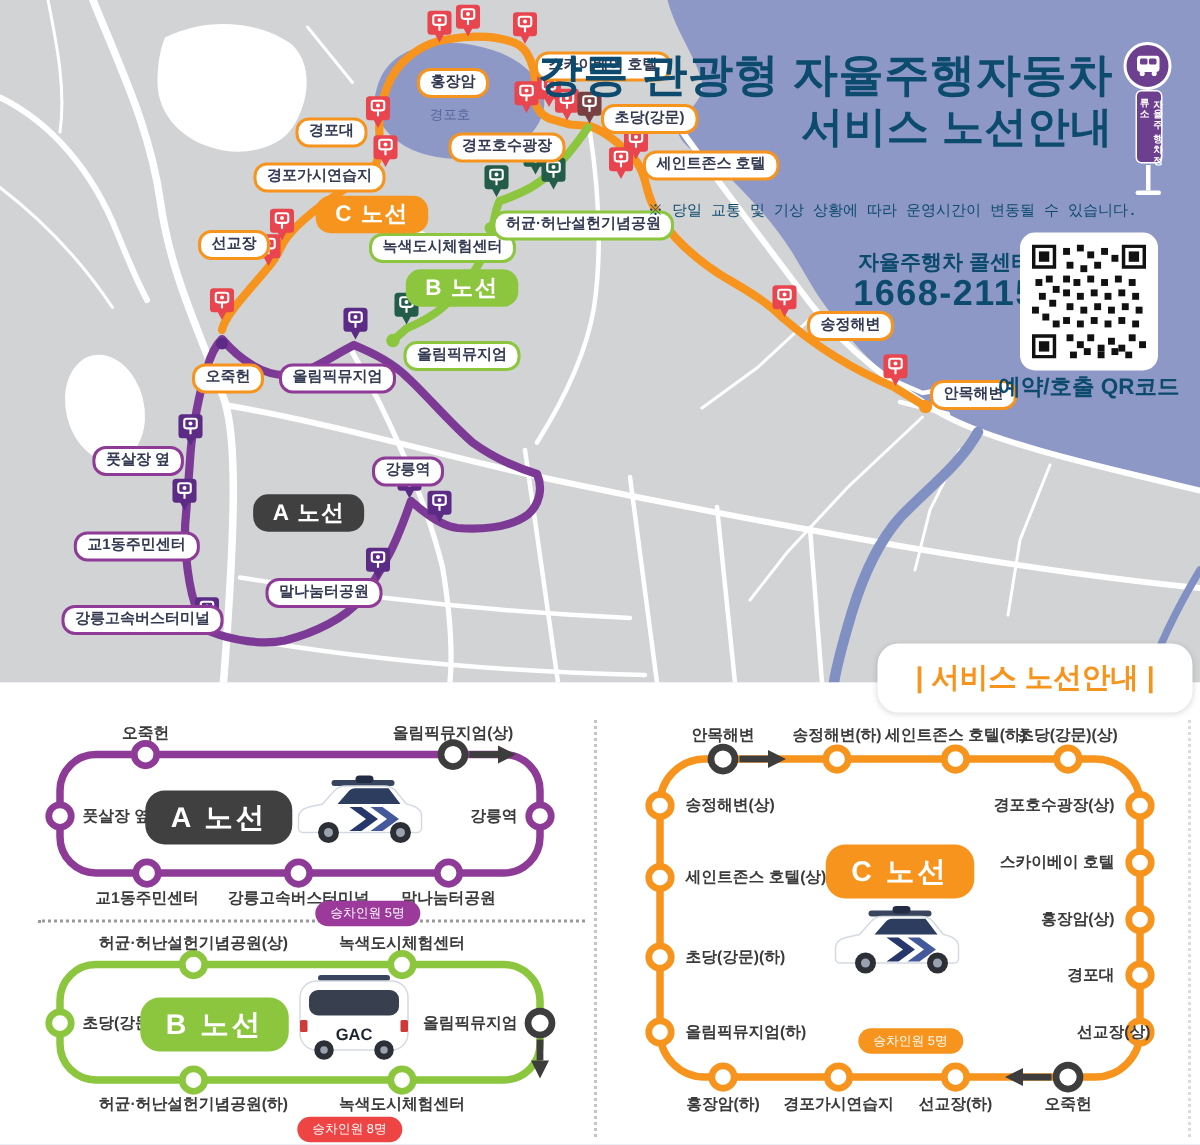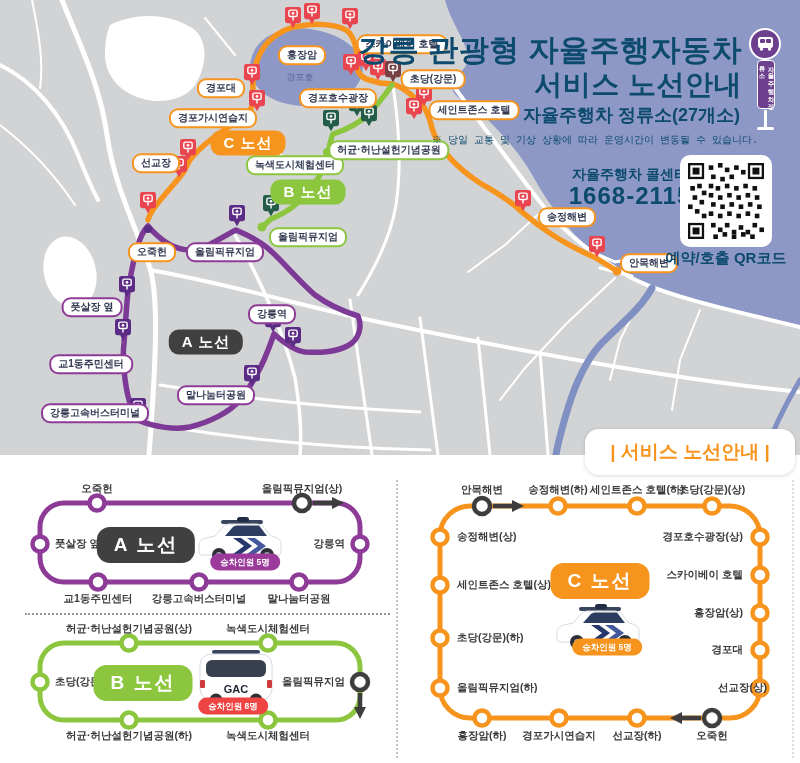--- a/index.html
+++ b/index.html
@@ -42,22 +42,22 @@
   
   #bottom-bg{position:absolute;left:0;top:455px;width:800px;height:308px;background:#fff;}
   #section-badge{position:absolute;left:585px;top:429px;width:210px;height:46px;background:#fff;
     border-radius:14px;display:flex;align-items:center;justify-content:center;z-index:10;
     color:#f7941d;font-size:19px;font-weight:bold;box-shadow:0 1px 4px rgba(0,0,0,.15);}
   #diagram-svg{position:absolute;left:0;top:0;z-index:11;}
   .dg{position:absolute;font-size:10.5px;font-weight:bold;color:#3b3b3b;white-space:nowrap;z-index:12;}
   .dg-c{transform:translate(-50%,-50%)}.dg-l{transform:translate(0,-50%)}.dg-r{transform:translate(-100%,-50%)}
   .loop-badge{position:absolute;transform:translate(-50%,-50%);color:#fff;font-weight:bold;
     font-size:19px;letter-spacing:2px;padding:5px 17px;border-radius:13px;white-space:nowrap;z-index:12;}
-  .cap{position:absolute;transform:translate(-50%,-50%);color:#fff;font-weight:bold;font-size:8.5px;
-    padding:2.5px 10px;border-radius:10px;white-space:nowrap;z-index:13;}
+  .cap{position:absolute;transform:translate(-50%,-50%);color:#fff;font-weight:normal;font-size:8.5px;
+    padding:2.5px 10px;border-radius:10px;white-space:nowrap;z-index:13;margin-top:47px;}
   .cap-a{background:#9c3a9c}.cap-b{background:#ef4444}.cap-c{background:#f7941d}
   .sep-h{position:absolute;left:25px;top:613px;width:365px;border-top:2px dotted #9a9a9a;z-index:11;}
   .sep-v1{position:absolute;left:396px;top:480px;height:278px;border-left:2px dotted #c4c4c4;z-index:11;}
   .sep-v2{position:absolute;left:792px;top:480px;height:278px;border-left:2px dotted #dcdcdc;z-index:11;}
 </style>
 </head>
 <body>
 
 <div id="stage">
 
@@ -276,21 +276,20 @@
     <div class="map-label bc-p" style="left:95px;top:413px">강릉고속버스터미널</div>
 
     <div class="lake-label" style="left:300px;top:77px">경포호</div>
 
     <div class="route-badge rb-c" style="left:248px;top:143px">C 노선</div>
     <div class="route-badge rb-b" style="left:308px;top:192px">B 노선</div>
     <div class="route-badge rb-a" style="left:206px;top:342px">A 노선</div>
 
     <div class="hdr" id="title1">강릉 관광형 자율주행자동차</div>
     <div class="hdr" id="title2">서비스 노선안내</div>
-    <div class="hdr" id="subtitle">자율주행차 정류소(27개소)</div>
     <div class="hdr" id="note">※ 당일 교통 및 기상 상황에 따라 운영시간이 변동될 수 있습니다.</div>
     <div class="hdr" id="call-label">자율주행차 콜센터</div>
     <div class="hdr" id="phone">1668-2115</div>
     <div id="qr-box">
       <svg width="76" height="76" viewBox="0 0 33 33" fill="#111">
         <path d="M0 0h7v7H0z"></path>
           <rect x="1" y="1" width="5" height="5" fill="#fff"></rect>
           <rect x="2" y="2" width="3" height="3"></rect>
         <path d="M26 0h7v7h-7z"></path>
           <rect x="27" y="1" width="5" height="5" fill="#fff"></rect>

